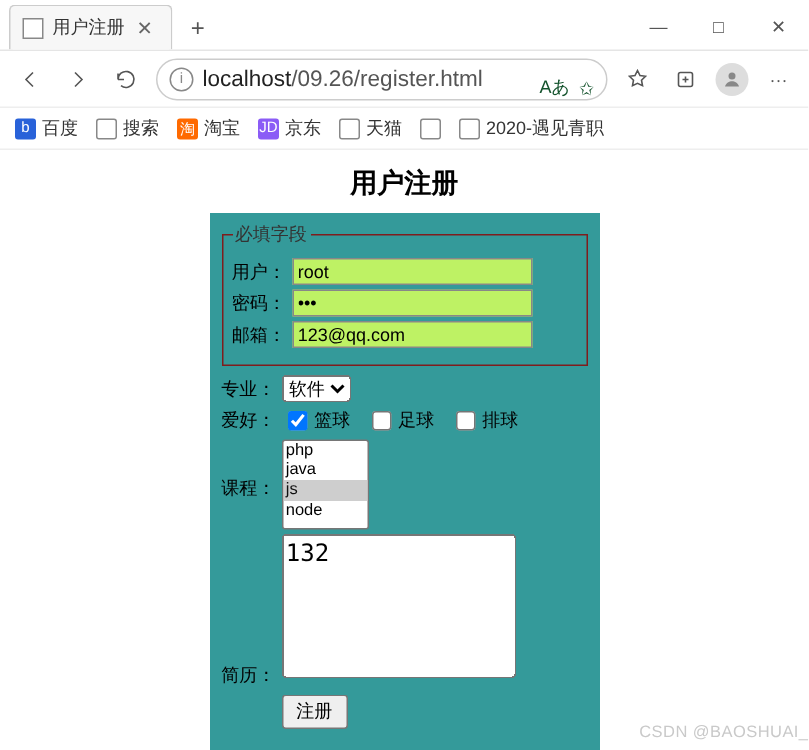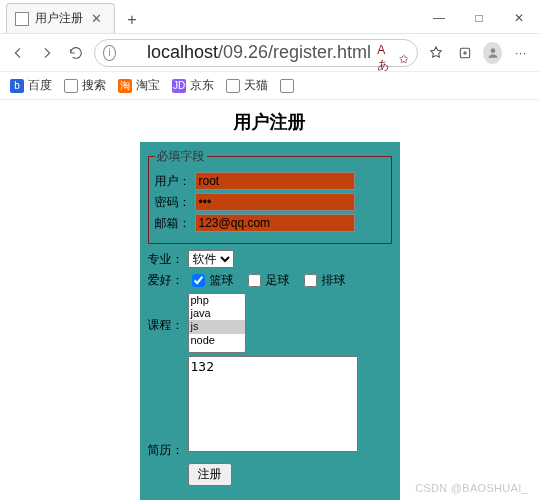--- a/index.html
+++ b/index.html
@@ -10,48 +10,48 @@
   .tab .label { font-size: 12px; color: #333; max-width: 120px; overflow: hidden; white-space: nowrap; }
   .tab .close { color: #666; font-size: 13px; padding: 0 2px; }
   .newtab { width: 26px; height: 26px; display: flex; align-items: center; justify-content: center; color: #555; font-size: 16px; margin-left: 4px; }
   .winctrl { margin-left: auto; display: flex; }
   .winctrl div { width: 40px; height: 30px; display: flex; align-items: center; justify-content: center; color: #555; font-size: 12px; }
   .toolbar { height: 38px; display: flex; align-items: center; gap: 8px; padding: 0 8px; border-bottom: 1px solid #eee; }
   .tb-btn { width: 24px; height: 24px; display: flex; align-items: center; justify-content: center; color: #555; border-radius: 3px; }
   .tb-btn svg { width: 16px; height: 16px; stroke: #555; fill: none; stroke-width: 1.6; }
   .urlbar { flex: 1; height: 28px; border: 1px solid #ccc; border-radius: 14px; display: flex; align-items: center; padding: 0 8px; gap: 6px; color: #555; }
   .urlbar .info { width: 16px; height: 16px; border: 1.2px solid #888; border-radius: 50%; display: flex; align-items: center; justify-content: center; font-size: 10px; color: #888; }
-  .urlbar .addr { flex: 1; font-size: 18px; color: #555; margin-left: 25px; }
+  .urlbar .addr { flex: 1; font-size: 15px; color: #555; }
   .urlbar .addr .host { color: #222; }
-  .urlbar .icon { color: #7f1d1d; margin-top: 12px; }
+  .urlbar .icon { color: #14532d; margin-top: 12px; }
   .avatar { width: 22px; height: 22px; border-radius: 50%; background: #ddd; display: flex; align-items: center; justify-content: center; }
   .avatar svg { width: 14px; height: 14px; fill: #888; }
   .bookmarks { height: 28px; display: flex; align-items: center; gap: 12px; padding: 0 10px; font-size: 12px; color: #333; border-bottom: 1px solid #eee; }
   .bk { display: flex; align-items: center; gap: 4px; }
   .bk .ico { width: 14px; height: 14px; font-size: 10px; display: flex; align-items: center; justify-content: center; color: #fff; border-radius: 2px; }
   .paw { background: #2962d9; }
   .doc { border: 1px solid #888; background: #fff; }
   .tb { background: #ff6a00; }
   .jd { background: #8b5cf6; }
   .content { padding: 4px 0 0 0; }
   .page-title { text-align: center; font-size: 18px; font-weight: bold; margin: 6px 0 8px; }
   .form-panel { width: 260px; margin: 0 auto; background: #349a9a; padding: 6px 8px 14px 8px; color: #000; }
   fieldset { border: 1px solid #7f1d1d; margin: 0 0 6px 0; padding: 4px 6px 8px 6px; }
   legend { color: #333; font-size: 12px; padding: 0 2px; }
   .row { display: flex; align-items: center; margin: 3px 0; }
   .row .lbl { width: 40px; text-align: center; padding-right: 4px; }
-  .row input[type=text], .row input[type=password] { width: 160px; height: 18px; font-size: 12px; border: 1px solid #888; background: #c2410c; padding: 0 3px; }
+  .row input[type=text], .row input[type=password] { width: 160px; height: 18px; font-size: 12px; border: 1px solid #888; background: #bef264; padding: 0 3px; }
   .opts { display: flex; align-items: center; gap: 4px; }
   .opts label { display: flex; align-items: center; gap: 2px; margin-right: 6px; }
   select { font-size: 12px; }
   .listbox { width: 58px; height: 60px; font-size: 11px; }
-  textarea { width: 170px; height: 96px; font-size: 13px; resize: none; }
+  textarea { width: 156px; height: 96px; font-size: 16px; resize: none; }
   .submit-row { margin-top: 4px; padding-left: 40px; }
   .submit-row input { font-size: 12px; padding: 1px 8px; }
-  .watermark { position: absolute; bottom: 6px; right: 11px; font-size: 11px; color: #c9c9c9; letter-spacing: 0.3px; }
+  .watermark { position: absolute; bottom: 6px; right: 0; font-size: 11px; color: #c9c9c9; letter-spacing: 0.3px; }
 </style>
 </head>
 <body>
 
 <div class="titlebar">
   <div class="tab">
     <span class="favicon"></span>
     <span class="label">用户注册</span>
     <span class="close">✕</span>
   </div>
@@ -121,20 +121,24 @@
   <div class="bk">
       <span class="ico jd">JD</span>
       <span>京东</span>
     </div>
   <div class="bk">
       <span class="ico doc"></span>
       <span>天猫</span>
     </div>
   <div class="bk">
       <span class="ico doc"></span>
+    </div>
+  <div class="bk">
+      <span class="ico doc"></span>
+      <span>2020-遇见青职</span>
     </div>
 </div>
 
 <div class="content">
   <div class="page-title">用户注册</div>
 
   <div class="form-panel">
     <fieldset>
       <legend>必填字段</legend>
       <div class="row">

